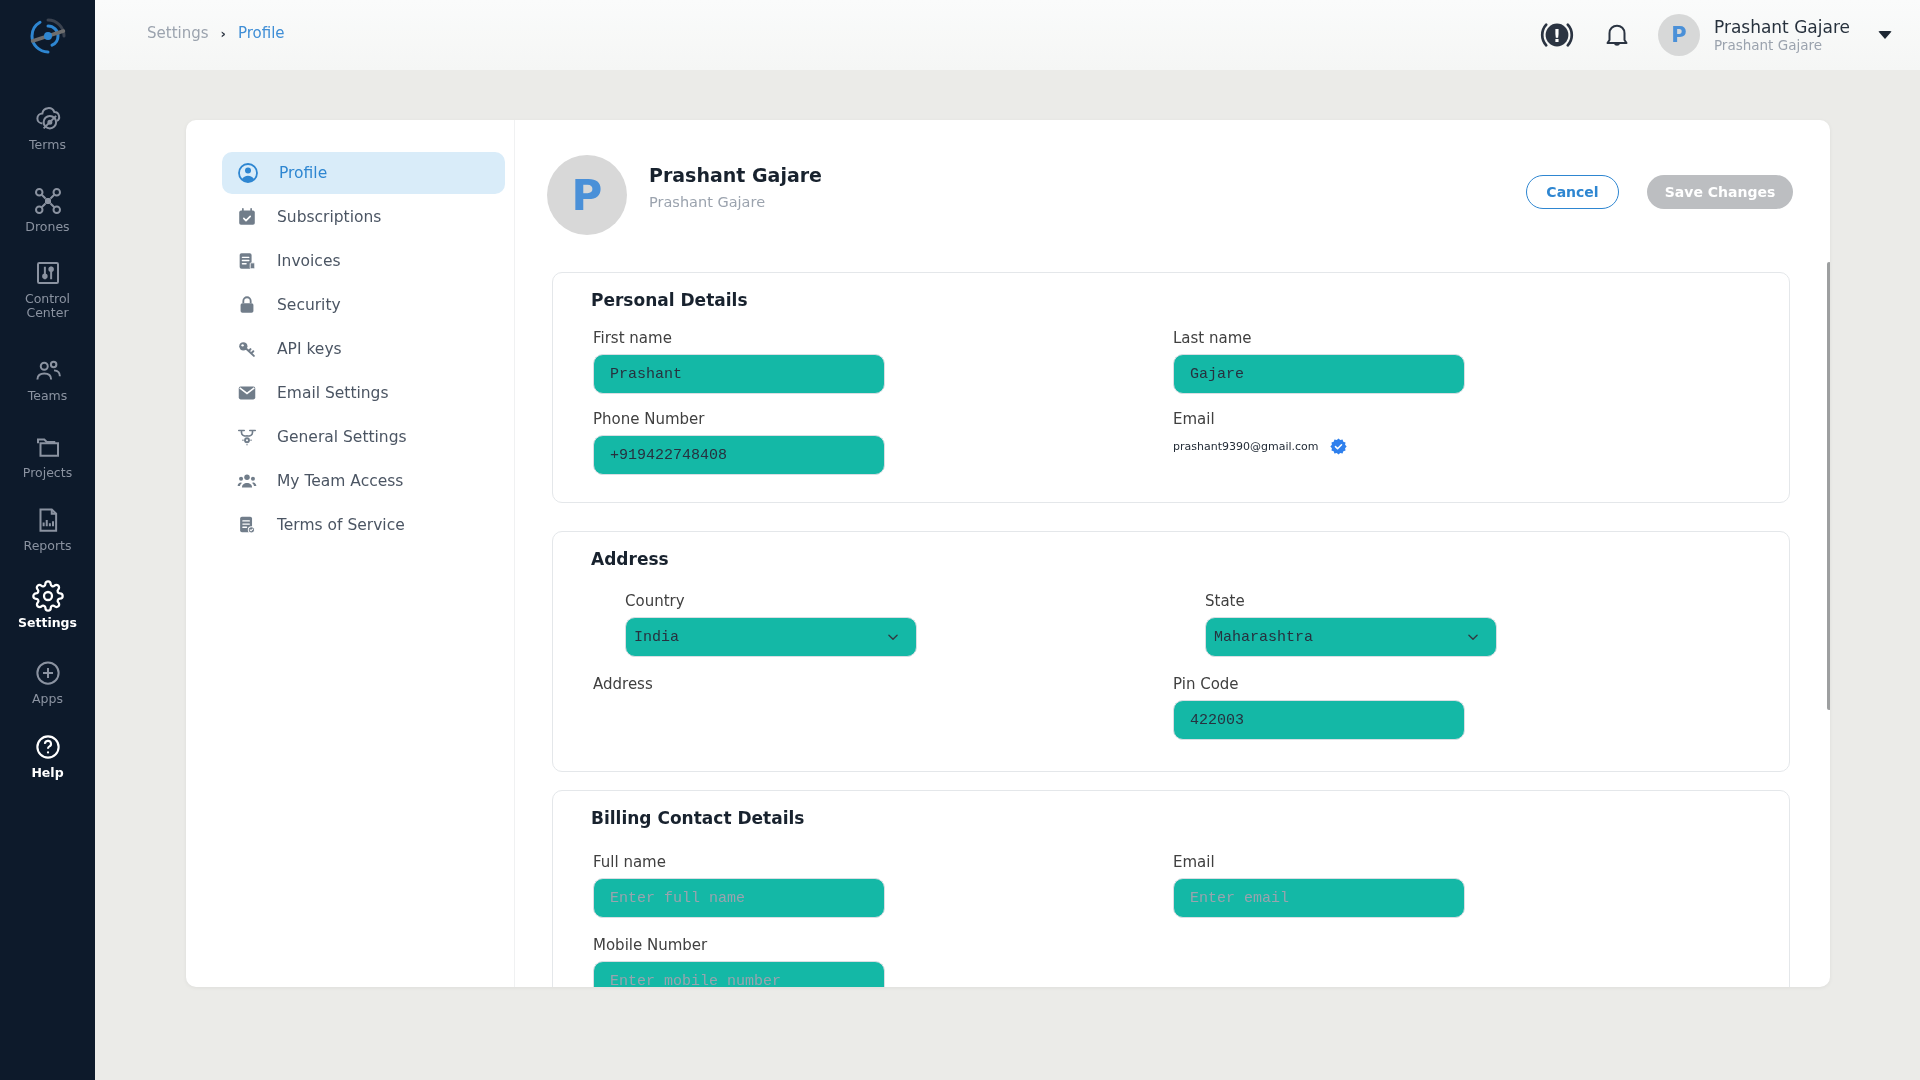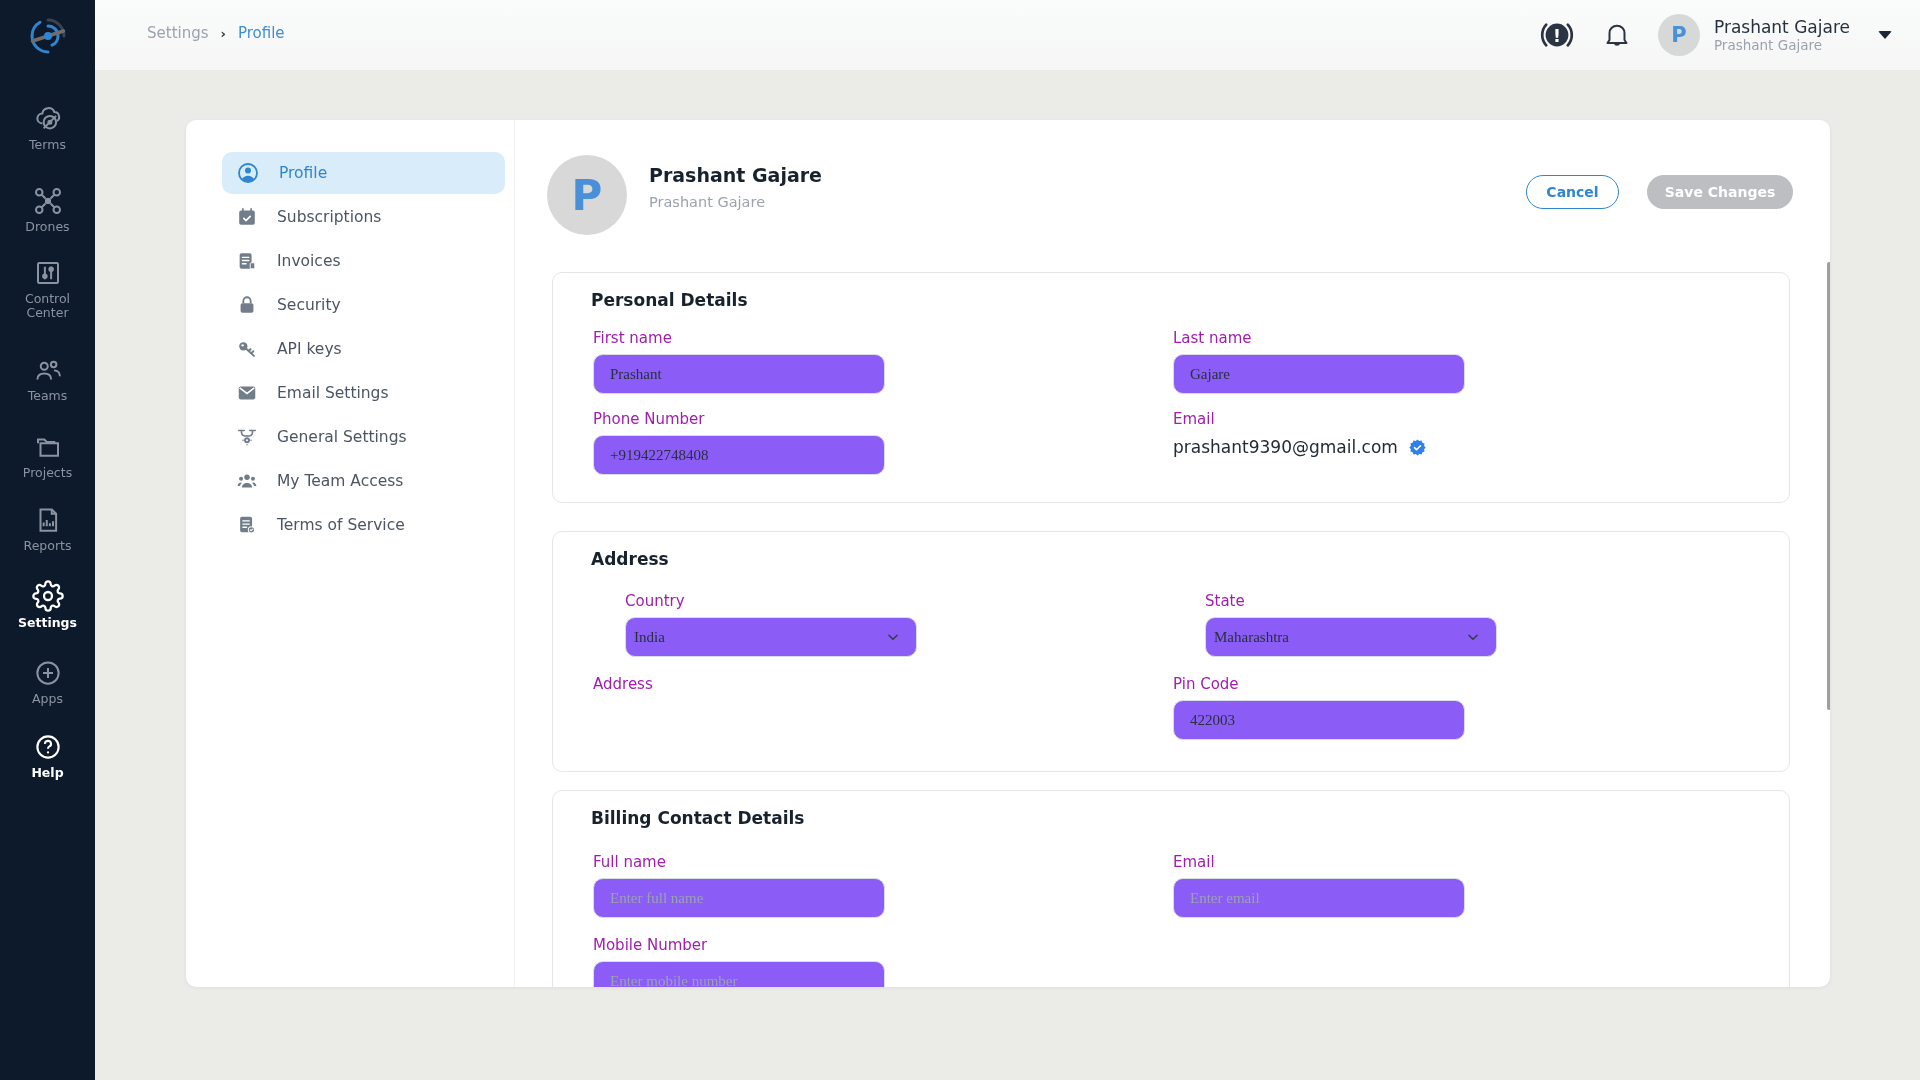--- a/index.html
+++ b/index.html
@@ -73,28 +73,28 @@
   .btn-save { left:1132px; width:146px; background:#bcbec1; border:none; color:#ffffff; }
 
   .section-card { position:absolute; left:37px; width:1238px;
     border:1px solid #e4e7ea; border-radius:10px; background:#fff; }
   #personal-card { top:152px; height:231px; }
   #address-card  { top:411px; height:241px; }
   #billing-card  { top:670px; height:330px; }
   .section-title { position:absolute; left:38px; top:17px; font-size:17px;
     font-weight:bold; color:#18222e; }
   .field { position:absolute; width:292px; }
-  .field-label { font-size:15px; color:#a21caf; display:block; margin-bottom:7px; }
+  .field-label { font-size:15px; color:#404040; display:block; margin-bottom:7px; }
   .text-input, .select-box { width:292px; height:40px; border:1px solid #d9dee3;
-    border-radius:10px; background:#8b5cf6; font-size:15px; color:#27313f;
-    padding:0 16px; font-family:Liberation Serif, serif; outline:none; }
+    border-radius:10px; background:#14b8a6; font-size:15px; color:#27313f;
+    padding:0 16px; font-family:Liberation Mono, monospace; outline:none; }
   .text-input::placeholder { color:#9aa3ae; }
   .select-box { display:flex; align-items:center; justify-content:space-between;
     cursor:pointer;padding-left:8px; }
-  .email-value { font-size:17px; color:#222b36; display:flex; align-items:center;
+  .email-value { font-size:11px; color:#222b36; display:flex; align-items:center;
     gap:10px; margin-top:9px; }
   .col1 { left:40px; } .col2 { left:620px; }
   .row1 { top:56px; } .row2 { top:137px; }
   .rowb1 { top:60px;margin-left:32px; } .rowb2 { top:143px; }
 
   
   .content-scrollbar { position:absolute; left:1641px; top:142px; width:4px;
     height:448px; background:#9d9fa0; border-radius:2px; }
 </style>
 </head>

